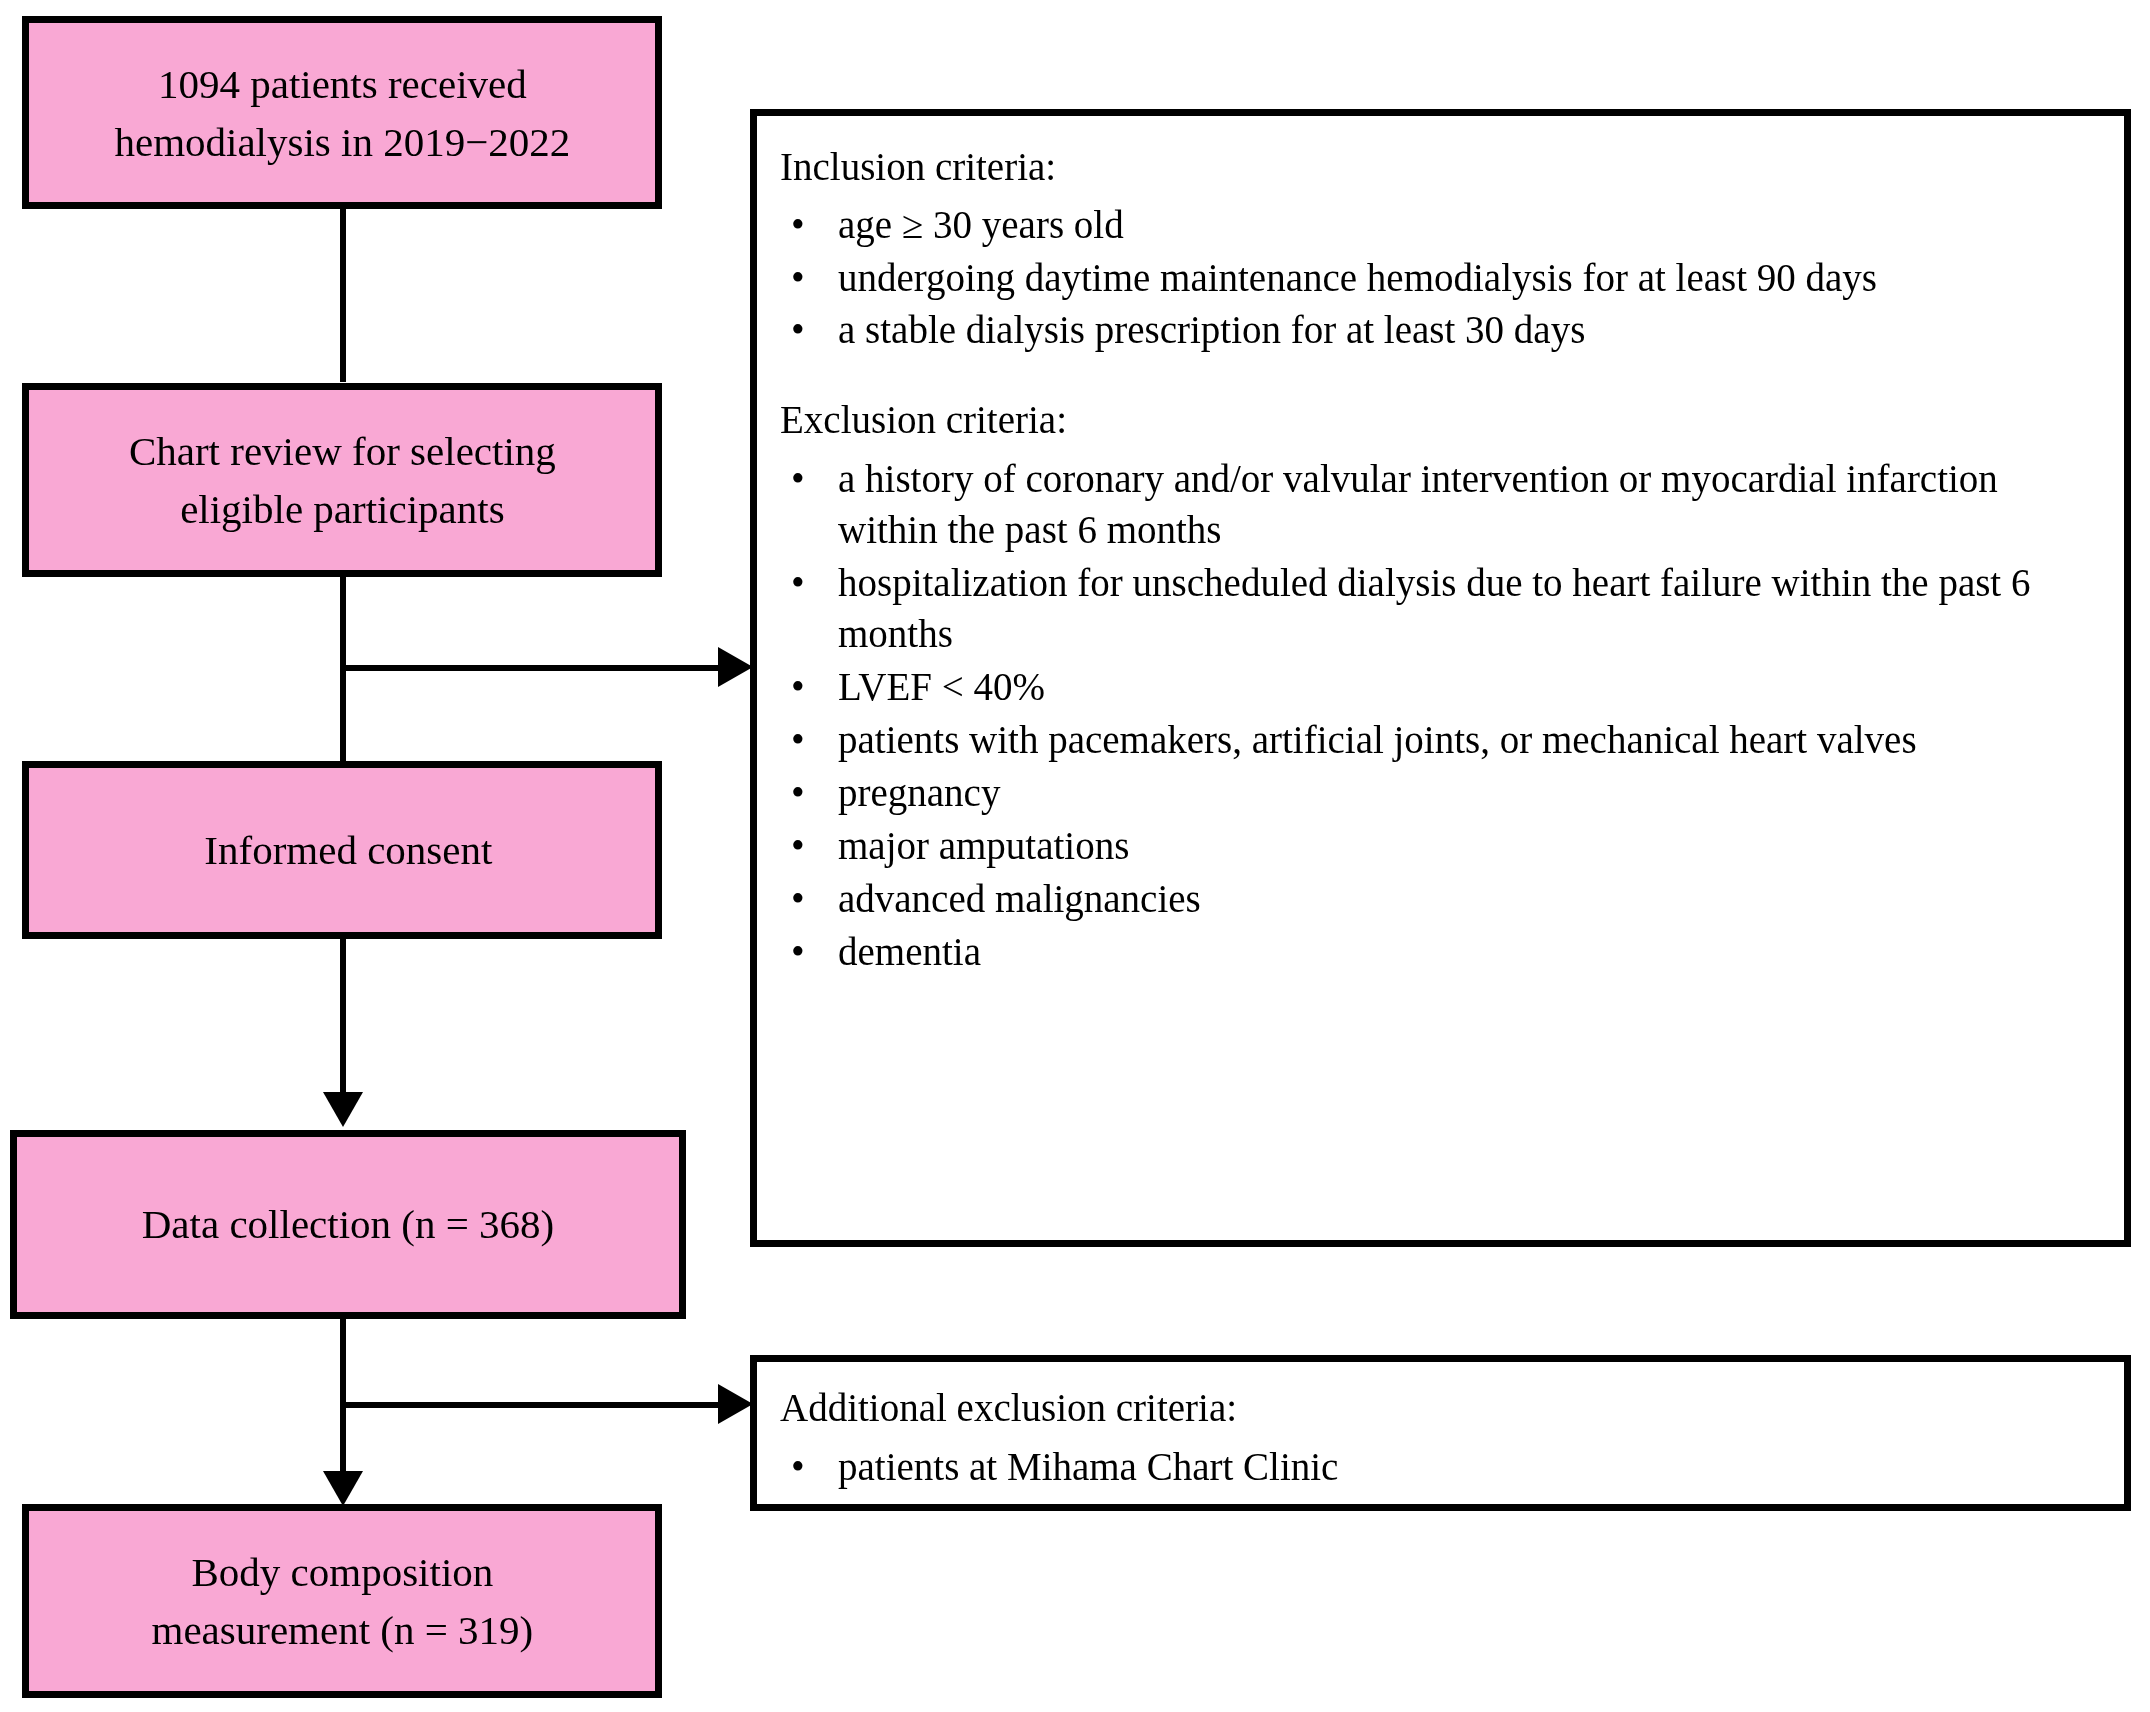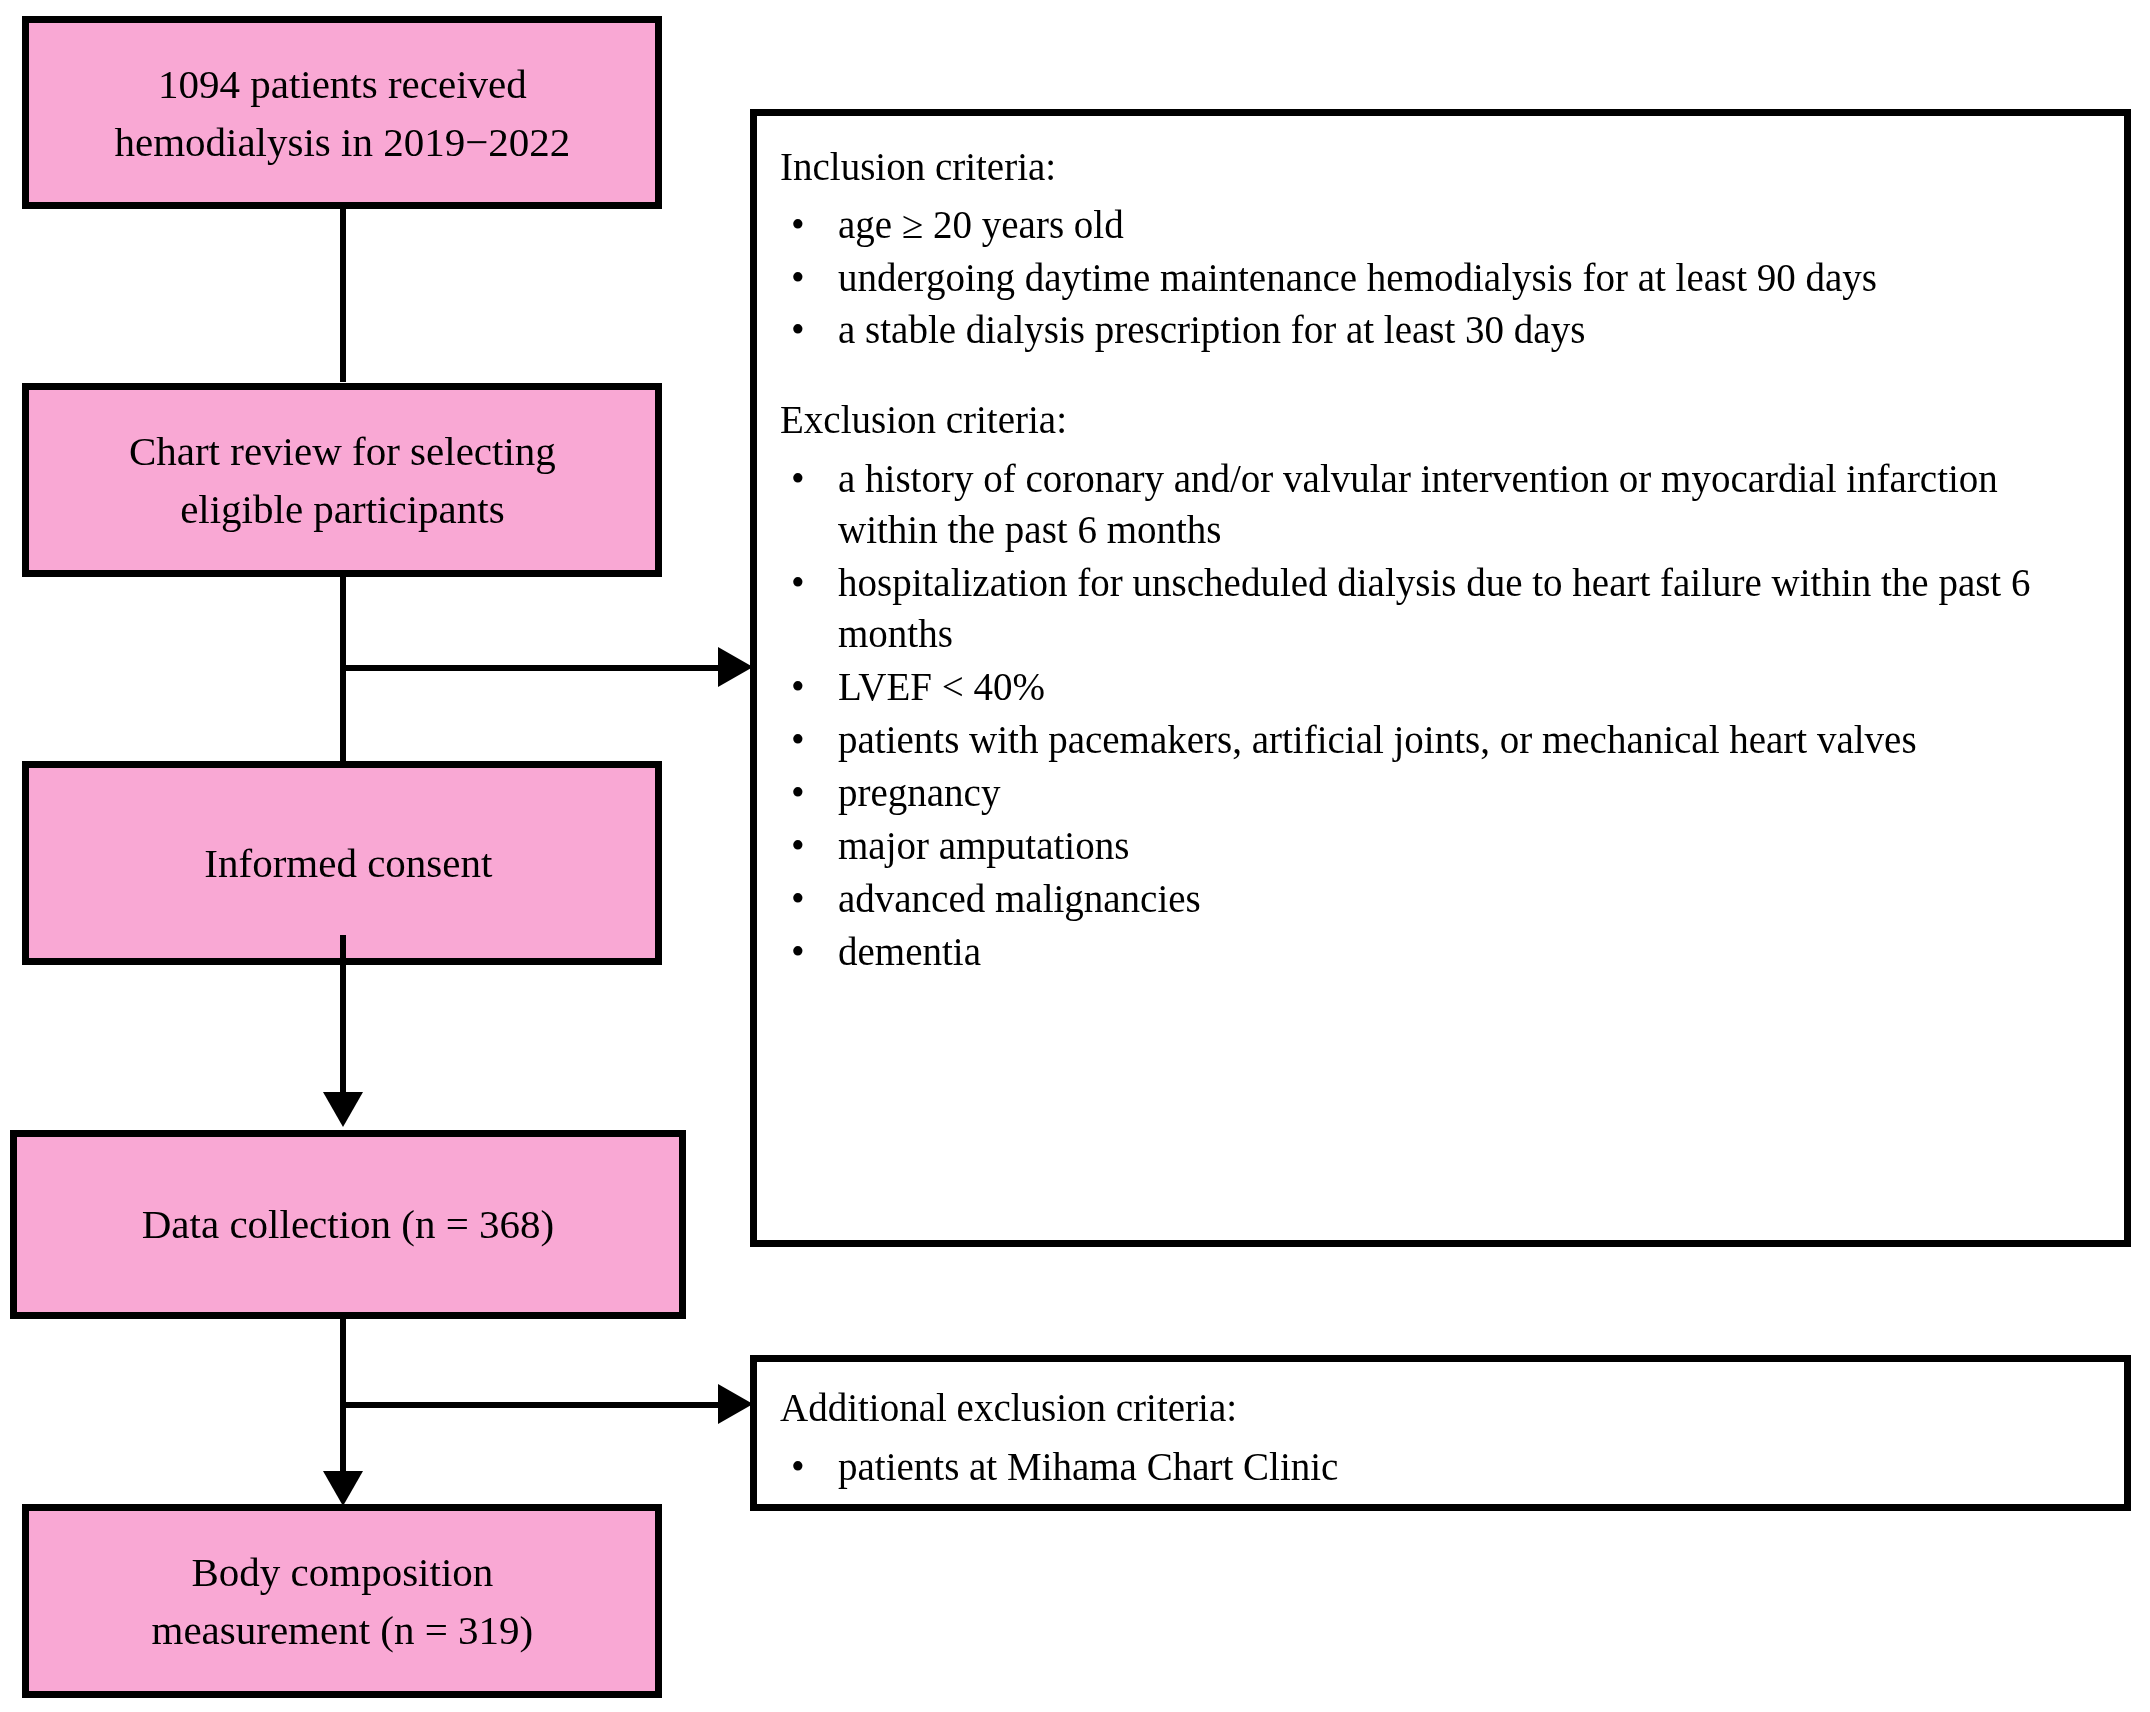--- a/index.html
+++ b/index.html
@@ -110,21 +110,21 @@
   <div class="box box-center" style="left:22.4px; top:16.3px; width:640px; height:193px;">
     <div class="box-text">1094 patients received
 hemodialysis in  2019−2022</div>
   </div>
 
   <div class="box box-center" style="left:22.4px; top:383px; width:640px; height:194px;">
     <div class="box-text">Chart review for selecting
 eligible participants</div>
   </div>
 
-  <div class="box box-center" style="left:22.4px; top:761px; width:640px; height:204px;padding-left:12px;">
+  <div class="box box-center" style="left:22.4px; top:761px; width:640px; height:178px;padding-left:12px;">
     <div class="box-text">Informed consent</div>
   </div>
 
   <div class="box box-center" style="left:10px; top:1130px; width:676px; height:189px;">
     <div class="box-text">Data collection (n = 368)</div>
   </div>
 
   <div class="box box-center" style="left:22.4px; top:1504px; width:640px; height:194px;">
     <div class="box-text">Body composition
 measurement (n = 319)</div>
@@ -144,21 +144,21 @@
   <div class="arrow-right" style="left:718px; top:1384px;"></div>
   <div class="arrow-down" style="left:323px; top:1471px;"></div>
 
   <div class="panel" style="left:750px; top:109px; width:1381px; height:1138px;">
     <div class="panel-inner">
 
       <div class="crit-head">Inclusion criteria:</div>
       <ul class="crit-list">
         <li>
           <span class="bullet">•</span>
-          <span>age ≥ 20 years old</span>
+          <span>age ≥ 30 years old</span>
         </li>
         <li>
           <span class="bullet">•</span>
           <span>undergoing daytime  maintenance hemodialysis for at least 90 days</span>
         </li>
         <li>
           <span class="bullet">•</span>
           <span>a stable dialysis prescription for at least 30 days</span>
         </li>
       </ul>

